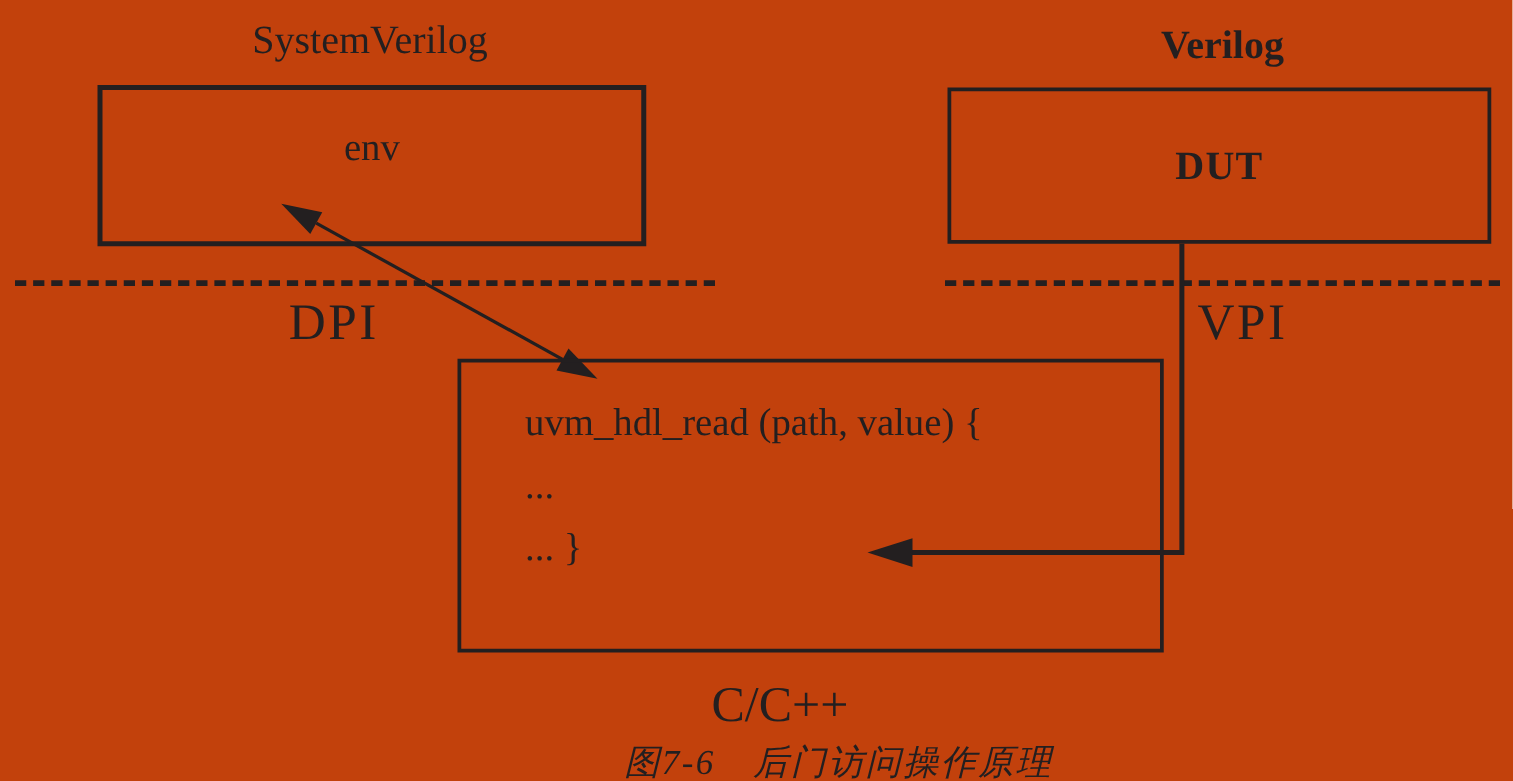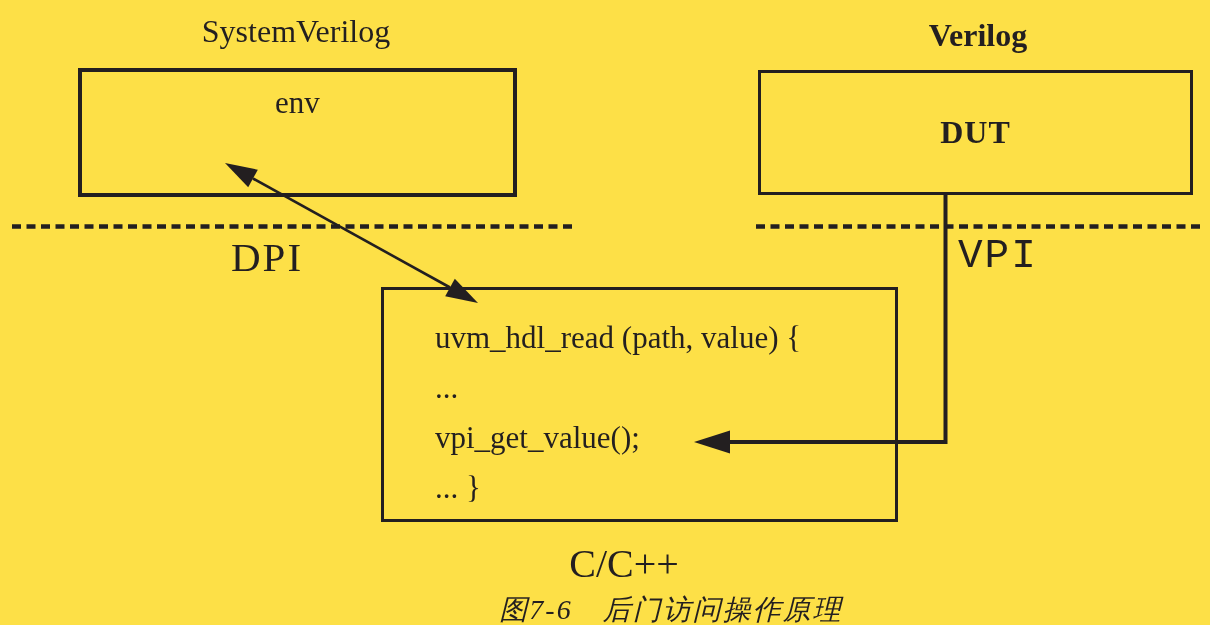--- a/index.html
+++ b/index.html
@@ -4,67 +4,66 @@
 <style>
   html, body {
     margin: 0;
     padding: 0;
     background: #ffffff;
   }
   .stage {
     position: relative;
     width: 1210px;
     height: 625px;
-    background: #fde047;
+    background: #c2410c;
     font-family: "Liberation Serif", "DejaVu Serif", serif;
     color: #231f20;
     overflow: hidden;
   }
   .abs { position: absolute; }
   .layer-title {
     font-size: 32px;
     white-space: nowrap;
     transform: translateX(-50%);
   }
   .box {
     position: absolute;
     box-sizing: border-box;
     border: 3.5px solid #231f20;
     background: transparent;
   }
   .env-box {
     left: 78px; top: 68px; width: 439px; height: 129px;
     border-width: 4px;
     text-align: center;
-    padding-top: 10px;
+    padding-top: 25px;
     font-size: 31px;
     line-height: 42px;
   }
   .dut-box {
     left: 758px; top: 70px; width: 435px; height: 125px;
     display: flex; align-items: center; justify-content: center;
     font-size: 32px;
     letter-spacing: 1px;
     font-weight: bold;
   }
   .c-box {
-    left: 366px; top: 287px; width: 517px; height: 235px;
+    left: 366px; top: 287px; width: 565px; height: 235px;
     padding: 23px 0 0 51px;
     font-size: 31px;
     line-height: 50px;
     white-space: nowrap;
-    margin-left: 15px;
   }
   .iface-label {
     font-size: 41px;
     letter-spacing: 2px;
     white-space: nowrap;
   }
   .dpi-label { left: 231px; top: 233px; }
-  .vpi-label { left: 958px; top: 233px; font-family: Liberation Mono, monospace; }
+  .vpi-label { left: 958px; top: 233px; }
   .c-lang-label {
     left: 624px; top: 540px;
     font-size: 40px;
     transform: translateX(-50%);
     white-space: nowrap;
   }
   .figure-caption {
     left: 671px; top: 591px;
     font-size: 28px;
     font-style: italic;
@@ -115,21 +114,20 @@
     </g>
   </svg>
 
   <div class="abs iface-label dpi-label">DPI</div>
 
   <div class="abs iface-label vpi-label">VPI</div>
 
   <div class="box c-box">
     <span class="code-line">uvm_hdl_read (path, value) {</span>
     <span class="code-line">...</span>
-    <span class="code-line">vpi_get_value();</span>
     <span class="code-line">... }</span>
   </div>
 
   <div class="abs c-lang-label">C/C++</div>
 
   <div class="abs figure-caption">图7-6　后门访问操作原理</div>
 
 </div>
 
 </body></html>

